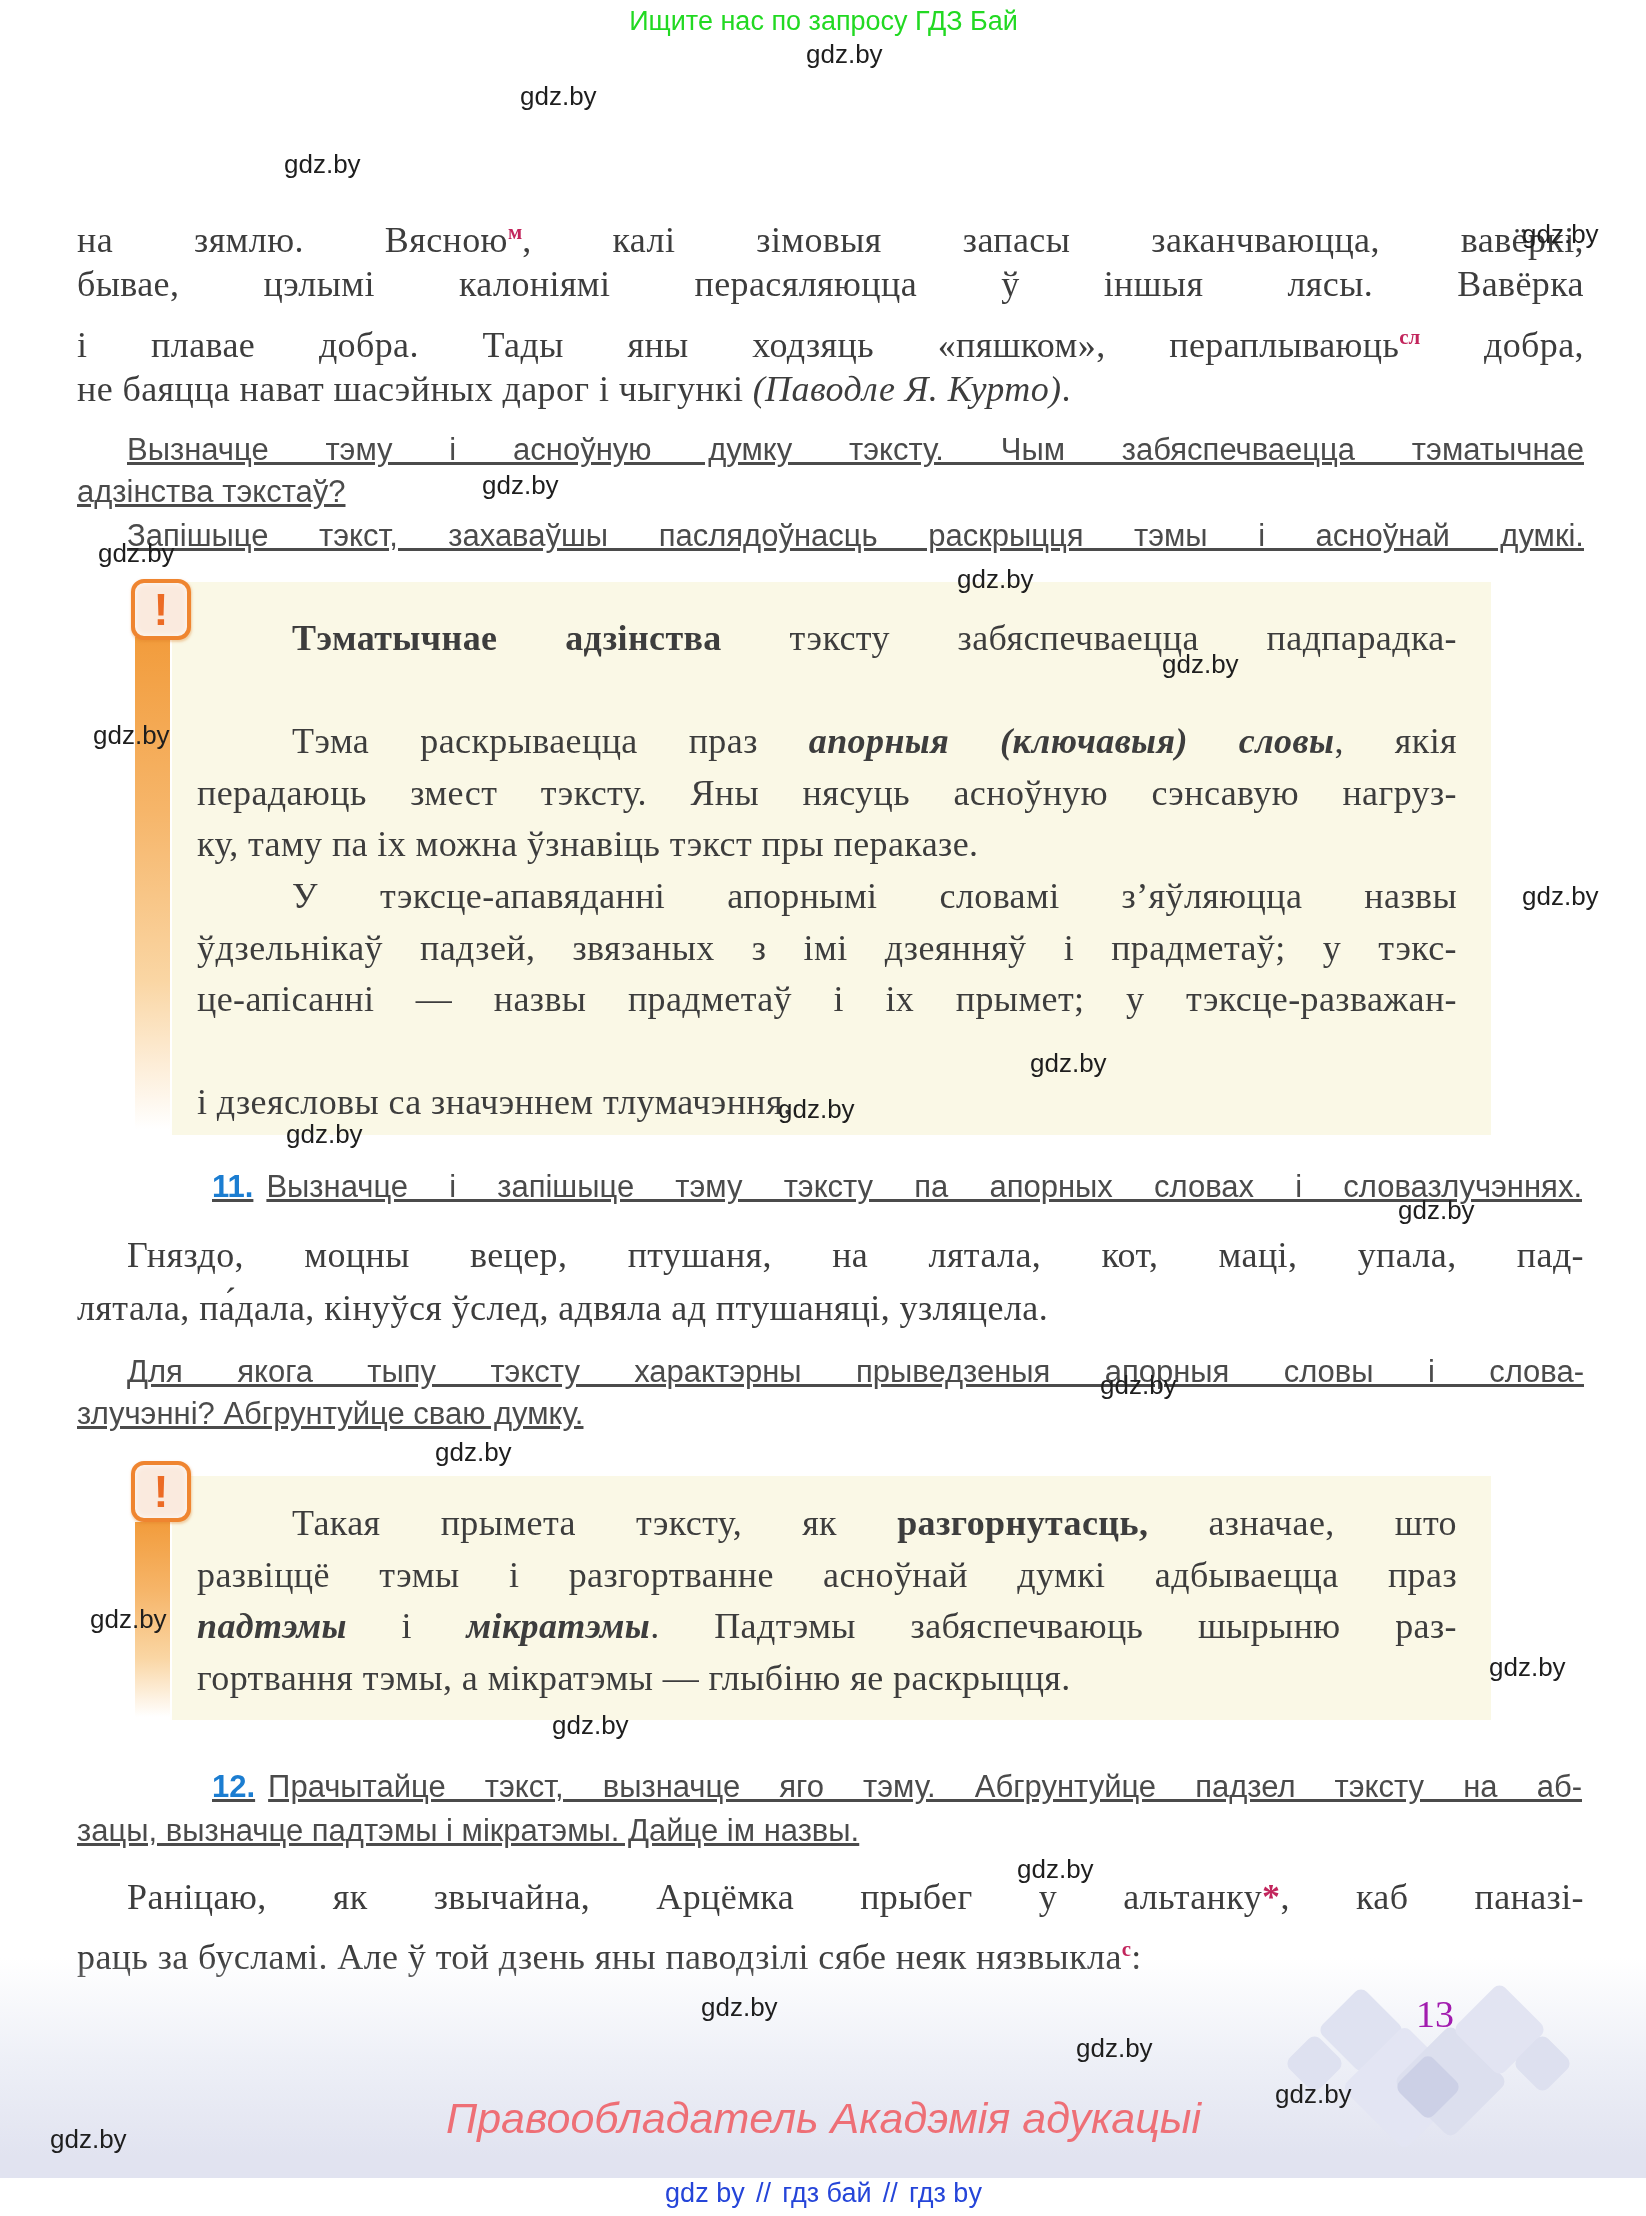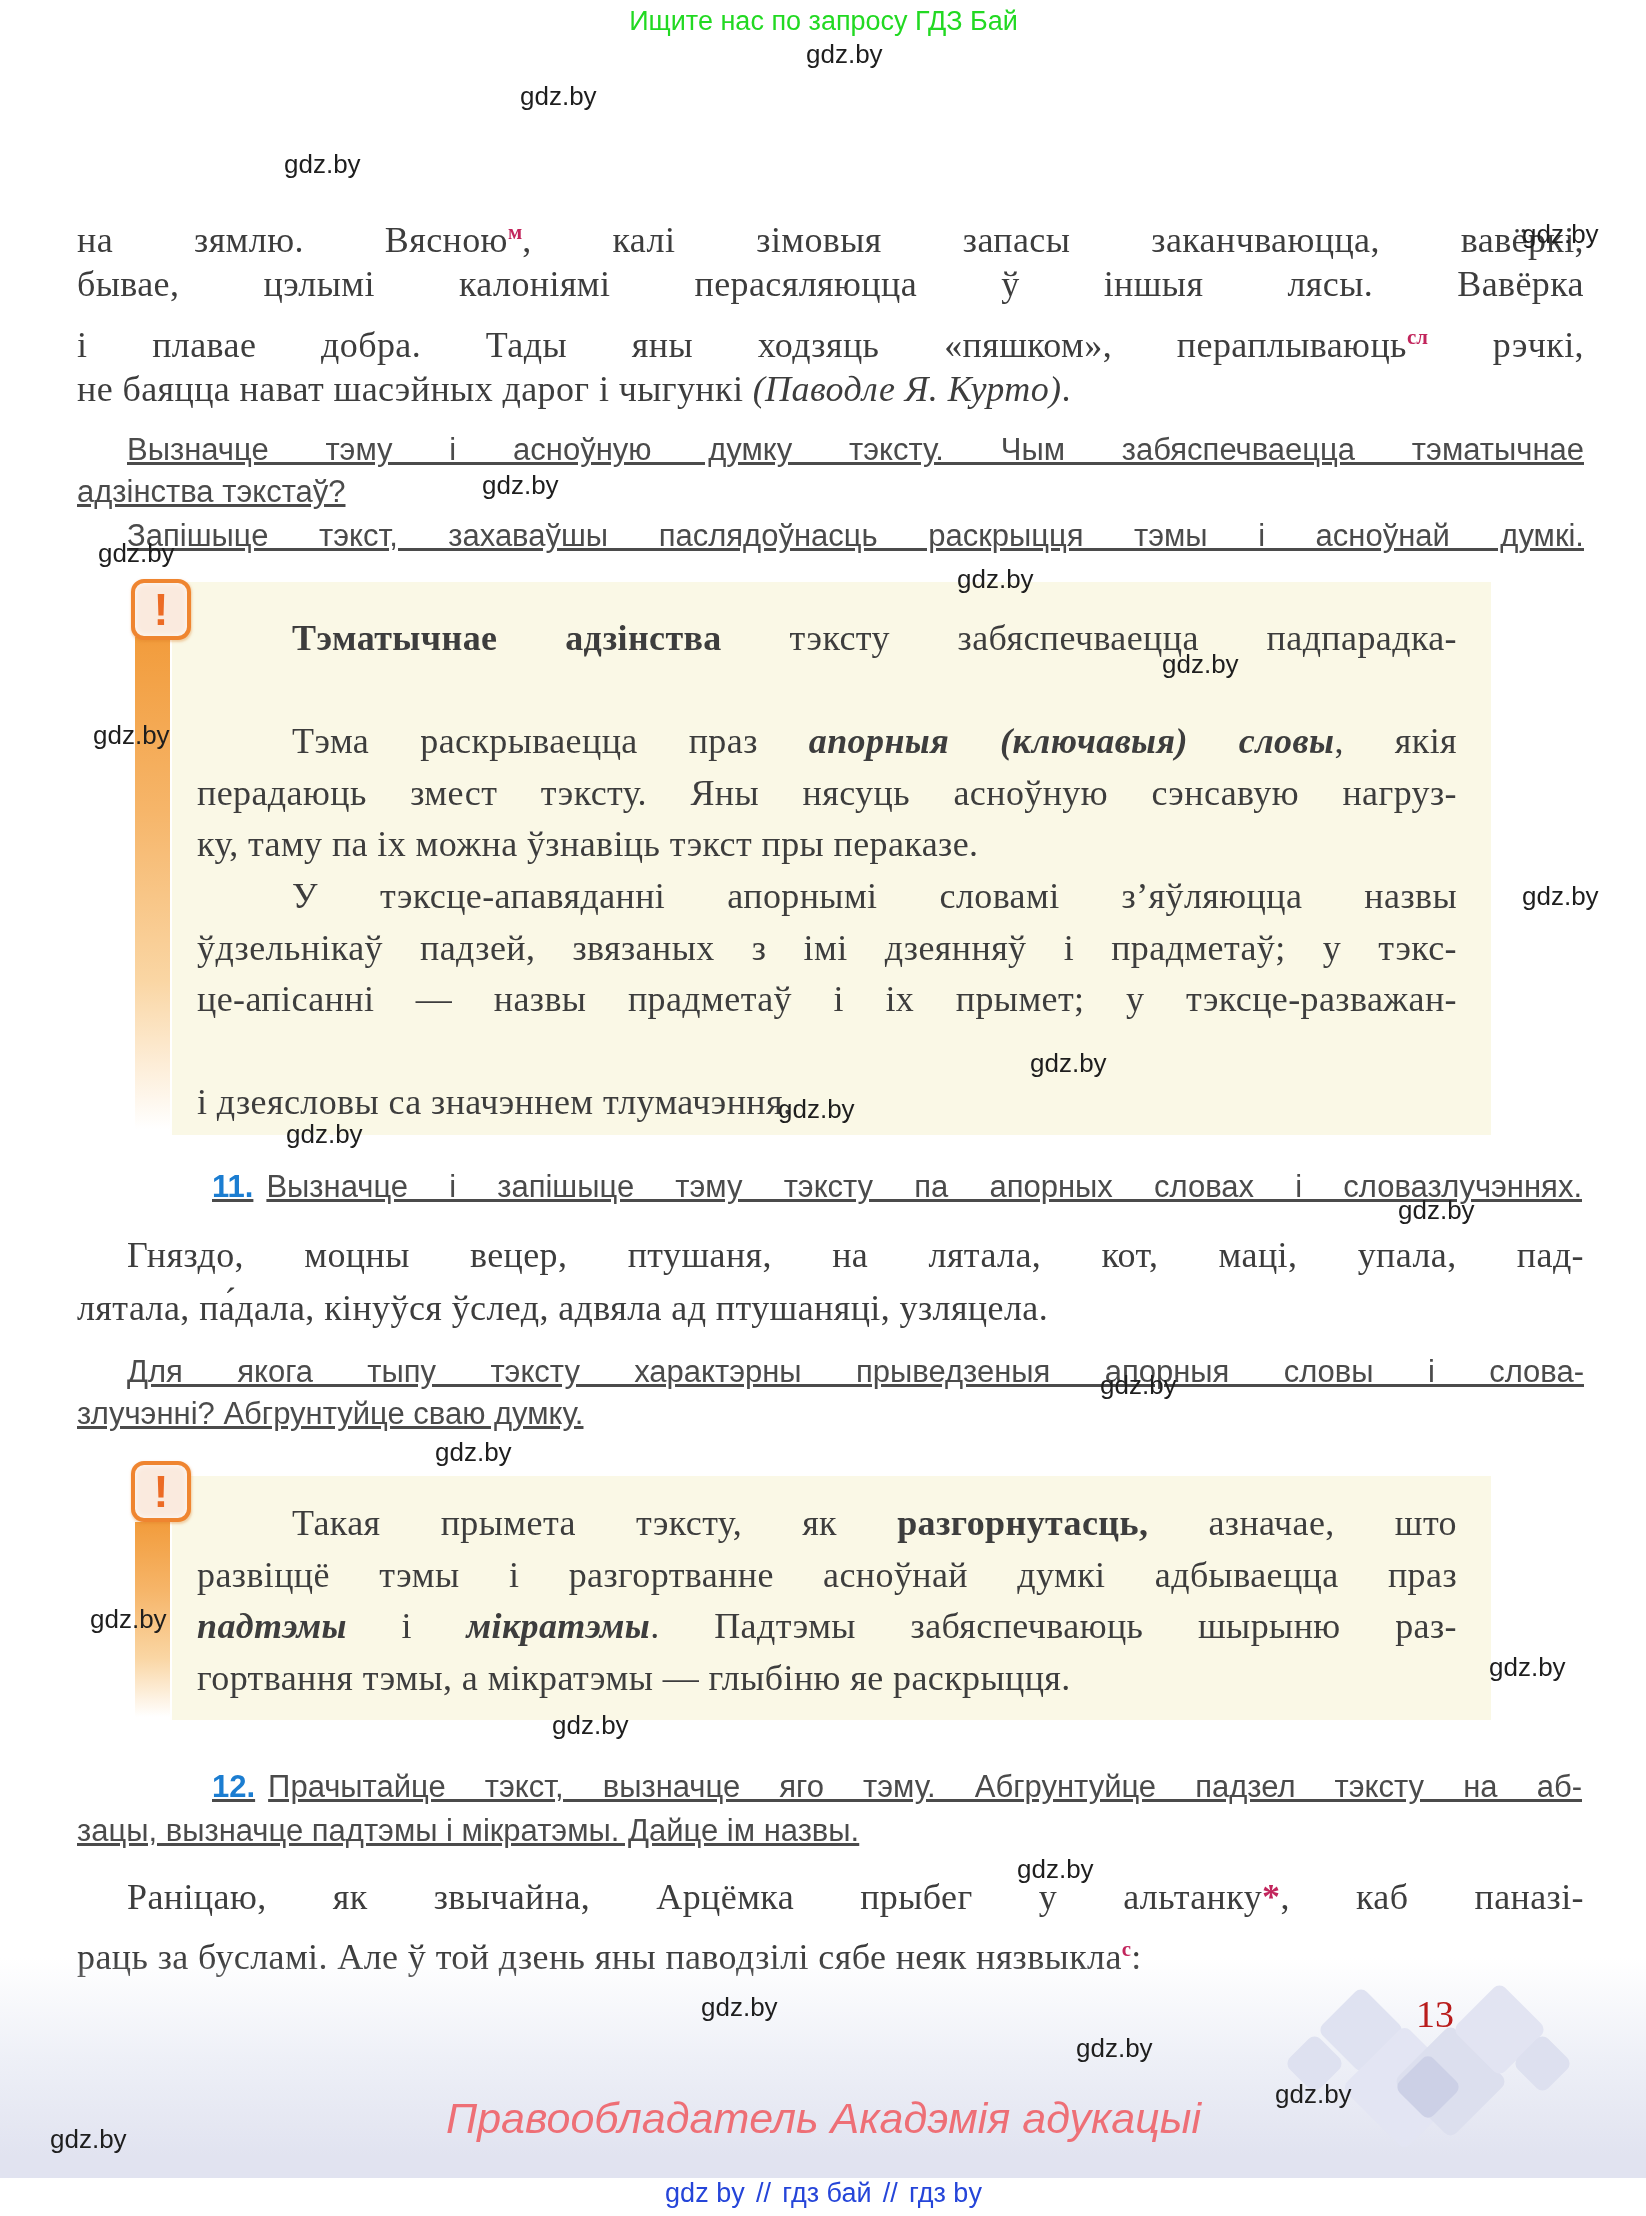--- a/index.html
+++ b/index.html
@@ -38,21 +38,21 @@
   .excl-icon span{font-family:"Liberation Sans",sans-serif;font-weight:900;font-size:45px;color:#ec6b25;line-height:1;}
 
   
   .exnum{color:#1b7dd1;font-weight:bold;font-family:"Liberation Sans",sans-serif;padding-right:13px;margin-top:40px;}
 
   
   .footer-band{position:absolute;left:0;top:1958px;width:1647px;height:220px;z-index:0;
       background:linear-gradient(180deg,rgba(255,255,255,0) 0%,#eef0f7 45%,#e1e3f0 90%,#e1e3f0 100%);}
   .diamond{position:absolute;border-radius:8px;transform:rotate(45deg);z-index:0;}
   .page-number{position:absolute;left:1416px;top:1992px;z-index:5;
-      font-family:"Liberation Serif",serif;font-size:38px;color:#b91c1c;text-align:right;}
+      font-family:"Liberation Serif",serif;font-size:38px;color:#a21caf;text-align:right;}
   .copyright{position:absolute;left:0;top:2094px;width:100%;text-align:center;z-index:5;
       font-family:"Liberation Sans",sans-serif;font-style:italic;font-size:43px;color:#ee6f76;}
   .links-row{position:absolute;left:0;top:2178px;width:100%;text-align:center;z-index:5;
       font-family:"Liberation Sans",sans-serif;font-size:27px;color:#2545d9;}
   .links-row a{color:#2545d9;text-decoration:none;}
   .links-row .sep{padding:0 11.3px;}
 </style>
 </head>
 <body>
 
@@ -80,21 +80,21 @@
   <span class="wm" style="left:1489px;top:1652px">gdz.by</span>
   <span class="wm" style="left:552px;top:1710px">gdz.by</span>
   <span class="wm" style="left:1017px;top:1854px">gdz.by</span>
   <span class="wm" style="left:701px;top:1992px">gdz.by</span>
   <span class="wm" style="left:1076px;top:2033px">gdz.by</span>
   <span class="wm" style="left:1275px;top:2079px">gdz.by</span>
   <span class="wm" style="left:50px;top:2124px">gdz.by</span>
 
   <div class="line serif just" style="left:77px;top:208px;width:1507px"><span>на зямлю. Вясною</span><span class="seg-sup">м</span><span>, калі зімовыя запасы заканчваюцца, вавёркі,</span></div>
   <div class="line serif just" style="left:77px;top:260px;width:1507px"><span>бывае, цэлымі калоніямі перасяляюцца ў іншыя лясы. Вавёрка</span></div>
-  <div class="line serif just" style="left:77px;top:313px;width:1507px"><span>і плавае добра. Тады яны ходзяць «пяшком», пераплываюць</span><span class="seg-sup">сл</span><span> рэчкі,</span></div>
+  <div class="line serif just" style="left:77px;top:313px;width:1507px"><span>і плавае добра. Тады яны ходзяць «пяшком», пераплываюць</span><span class="seg-sup">сл</span><span> добра,</span></div>
   <div class="line serif" style="left:77px;top:365px;width:1507px"><span>не баяцца нават шасэйных дарог і чыгункі </span><span class="seg-i">(Паводле Я. Курто)</span><span>.</span></div>
 
   <div class="line sans just ind-sans" style="left:77px;top:430px;width:1507px">Вызначце тэму і асноўную думку тэксту. Чым забяспечваецца тэматычнае</div>
   <div class="line sans" style="left:77px;top:472px;width:1507px">адзінства тэкстаў?</div>
   <div class="line sans just ind-sans" style="left:77px;top:516px;width:1507px">Запішыце тэкст, захаваўшы паслядоўнасць раскрыцця тэмы і асноўнай думкі.</div>
 
   <div class="infobox" style="top:582px;height:553px"></div>
   <div class="accent-bar" style="top:637px;height:492px"></div>
   <div class="excl-icon" style="top:579px">
       <span>!</span>

